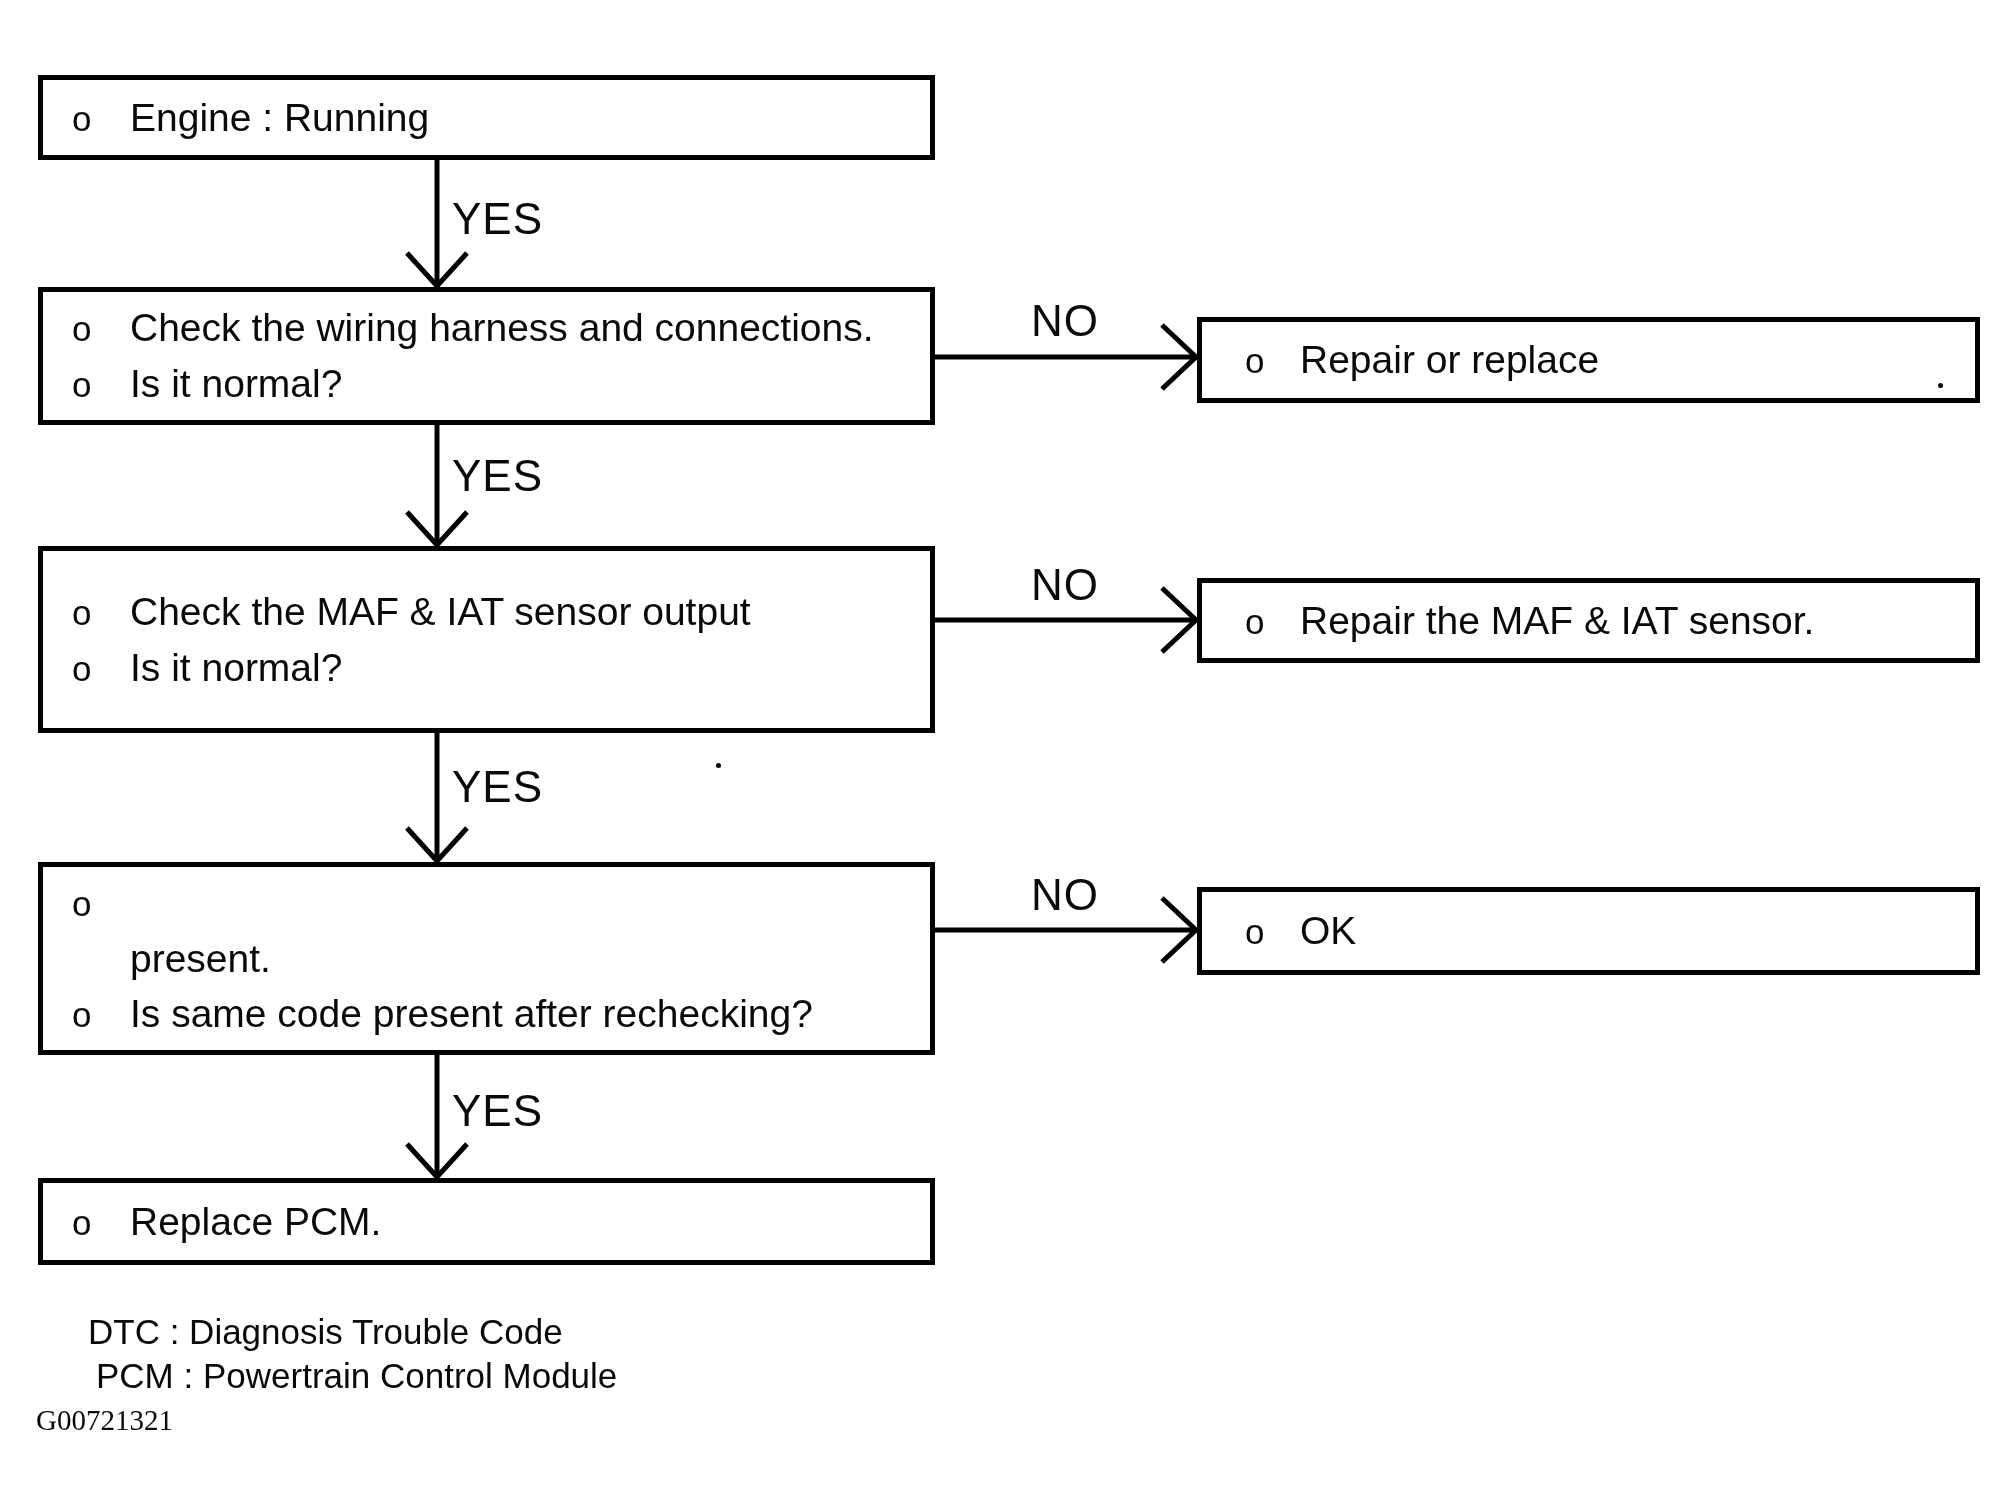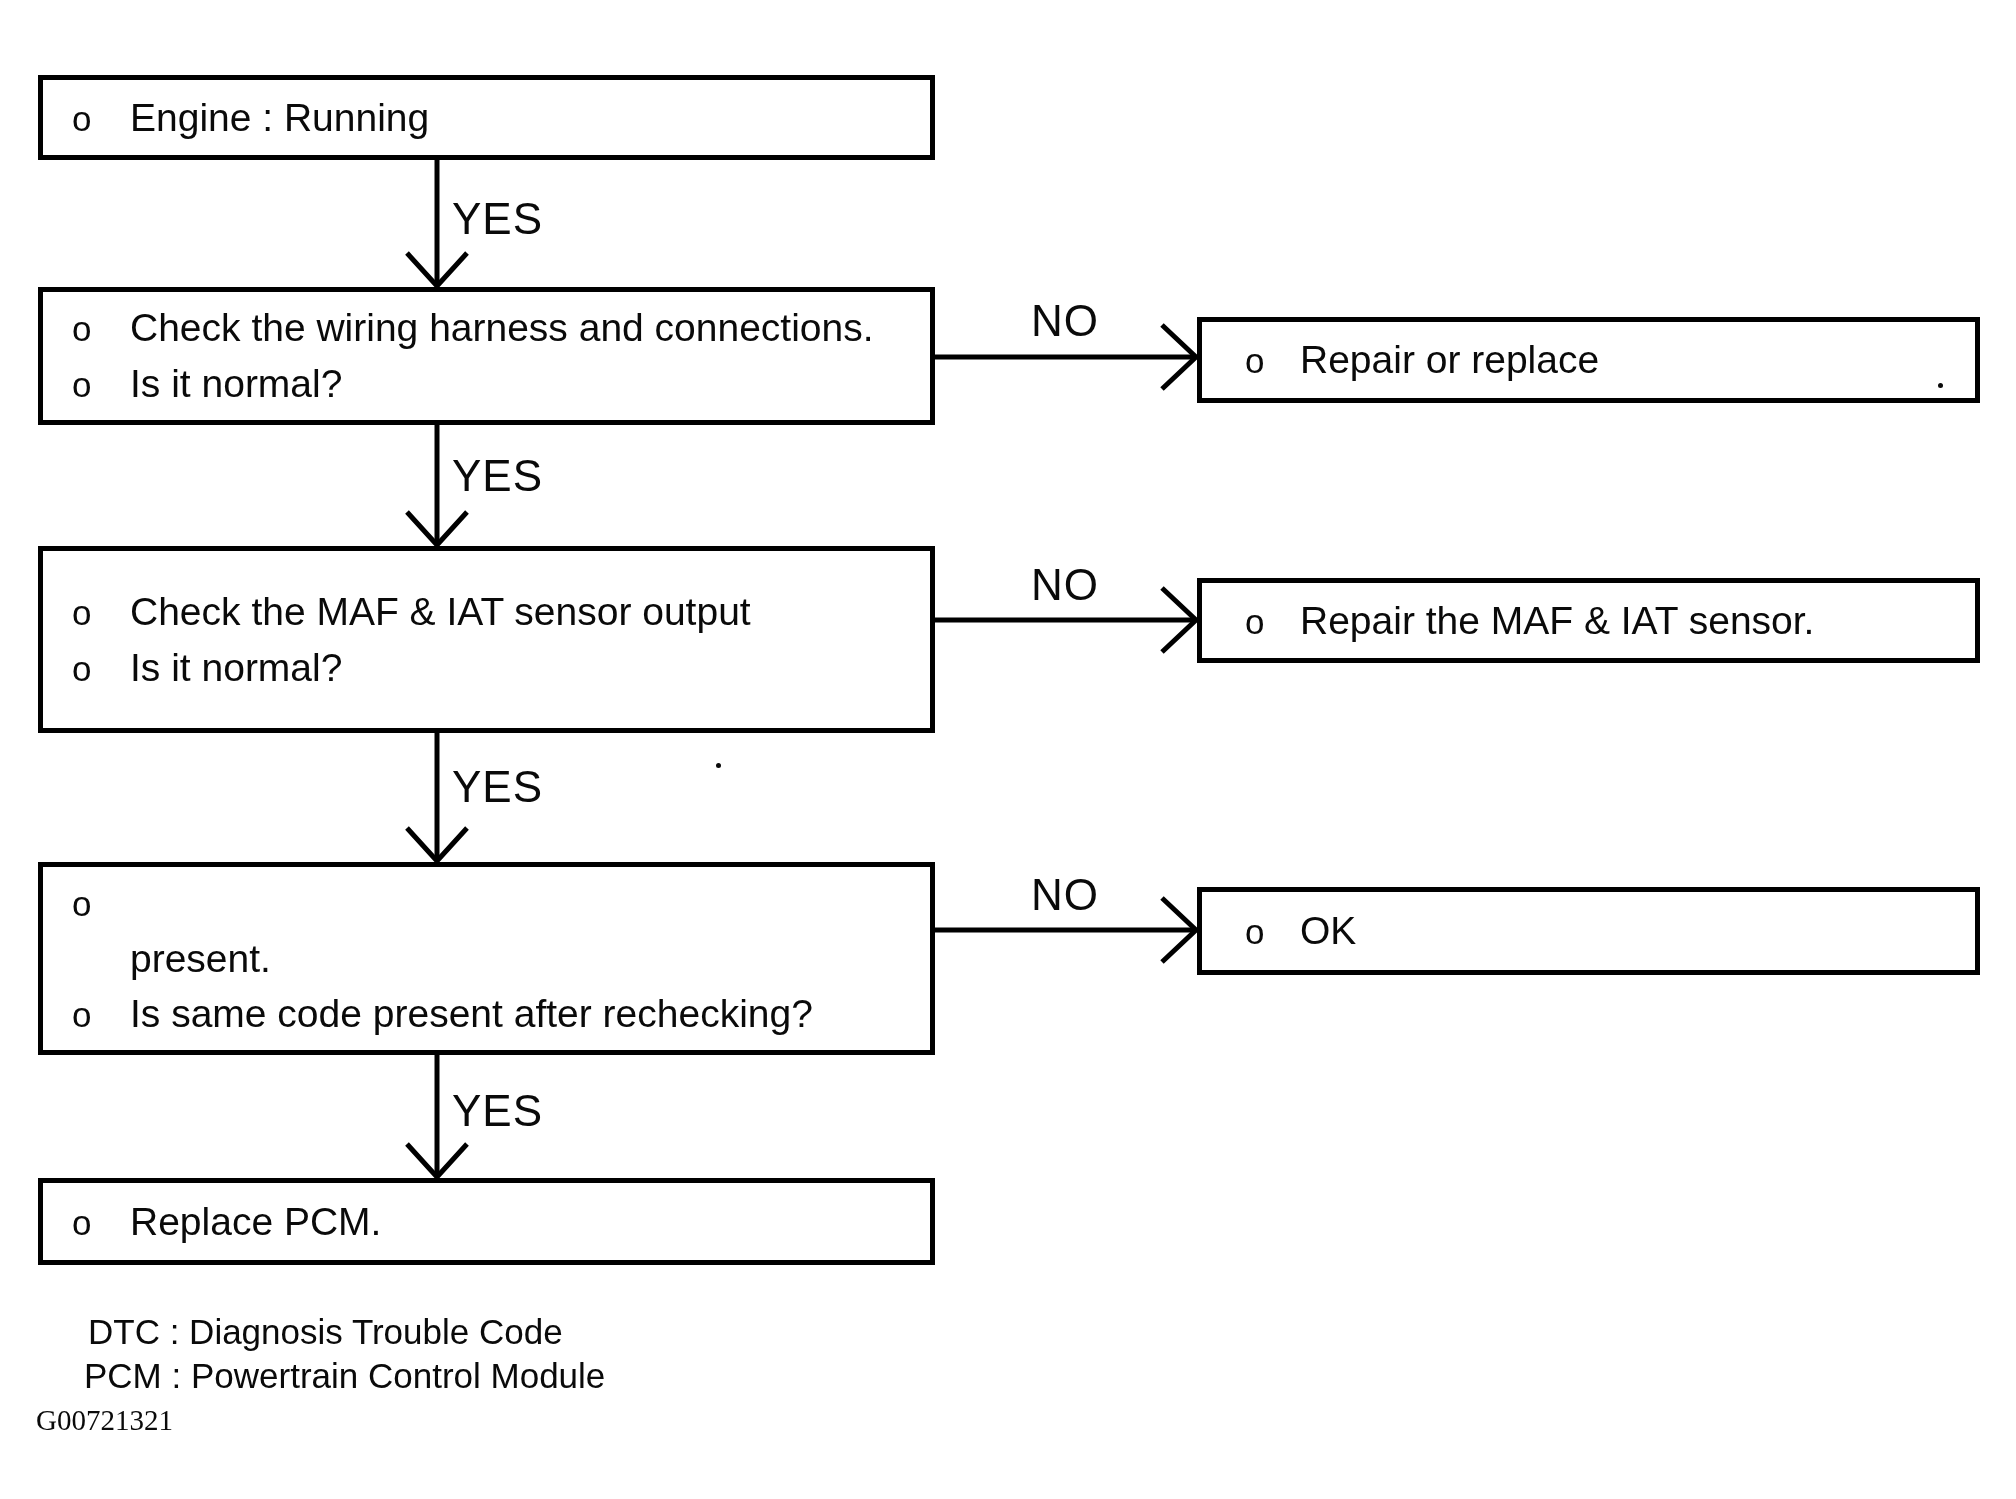--- a/index.html
+++ b/index.html
@@ -195,19 +195,19 @@
   <span class="lbl yes" style="left:452px; top:196px;">YES</span>
   <span class="lbl yes" style="left:452px; top:453px;">YES</span>
   <span class="lbl yes" style="left:452px; top:764px;">YES</span>
   <span class="lbl yes" style="left:452px; top:1088px;">YES</span>
 
   <span class="lbl no" style="left:1000px; top:298px;">NO</span>
   <span class="lbl no" style="left:1000px; top:562px;">NO</span>
   <span class="lbl no" style="left:1000px; top:872px;">NO</span>
 
   <div class="footer-note" style="left:88px; top:1310px;">DTC : Diagnosis Trouble Code</div>
-  <div class="footer-note" style="left:84px; top:1354px;">PCM : Powertrain Control Module</div>
+  <div class="footer-note" style="left:96px; top:1354px;">PCM : Powertrain Control Module</div>
   <div class="figure-id" style="left:36px; top:1400px;">G00721321</div>
 
   <div class="speck" style="left:716px; top:763px;"></div>
   <div class="speck" style="left:1938px; top:383px;"></div>
 
 </div>
 
 </body></html>

